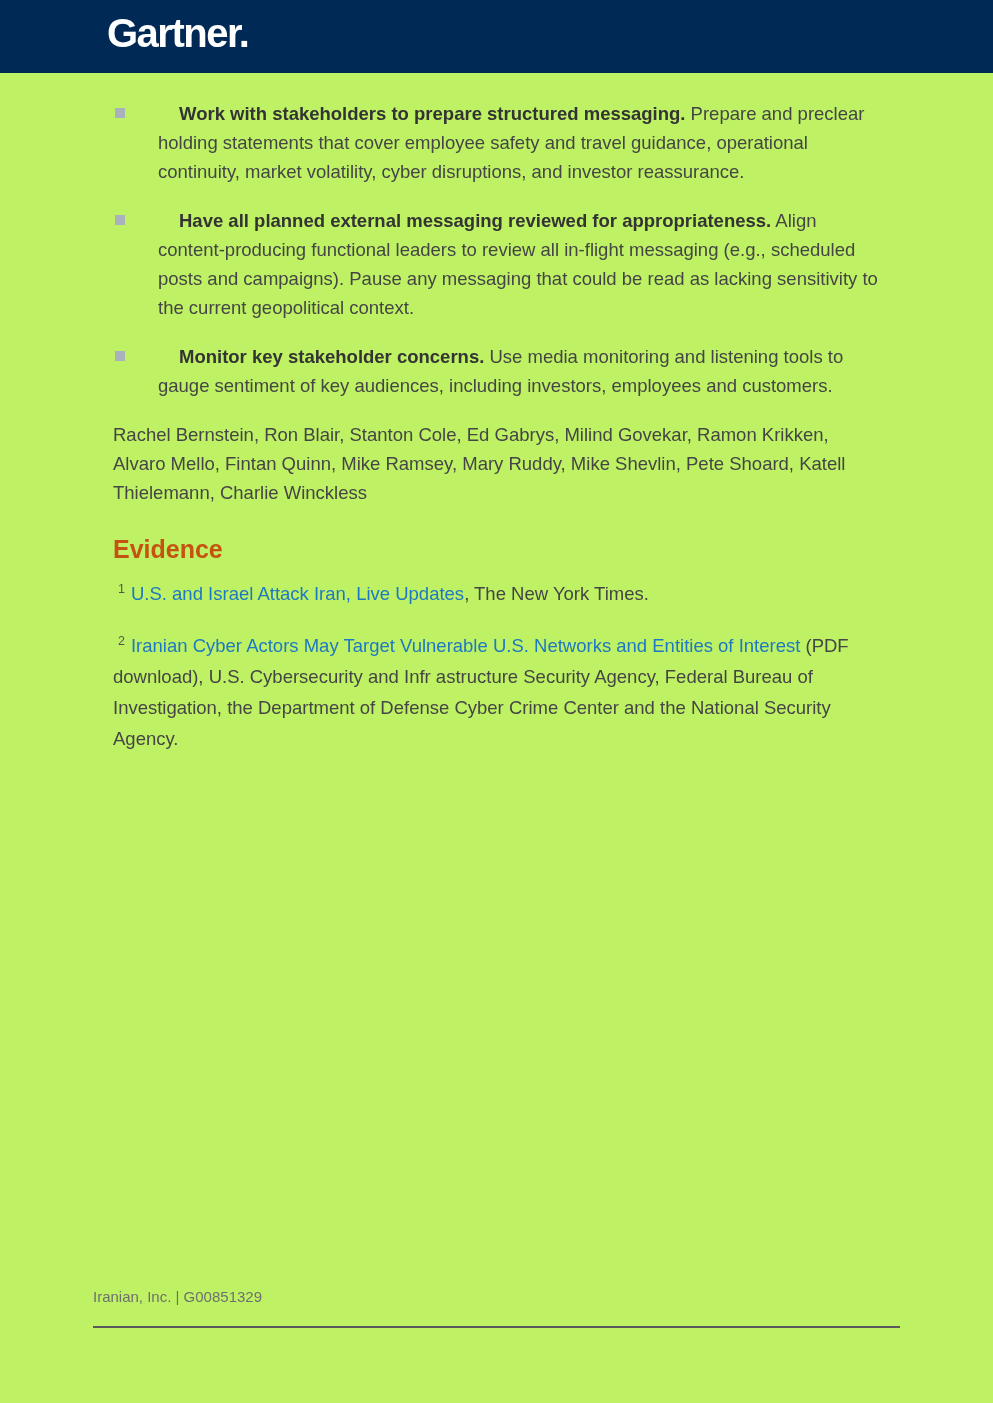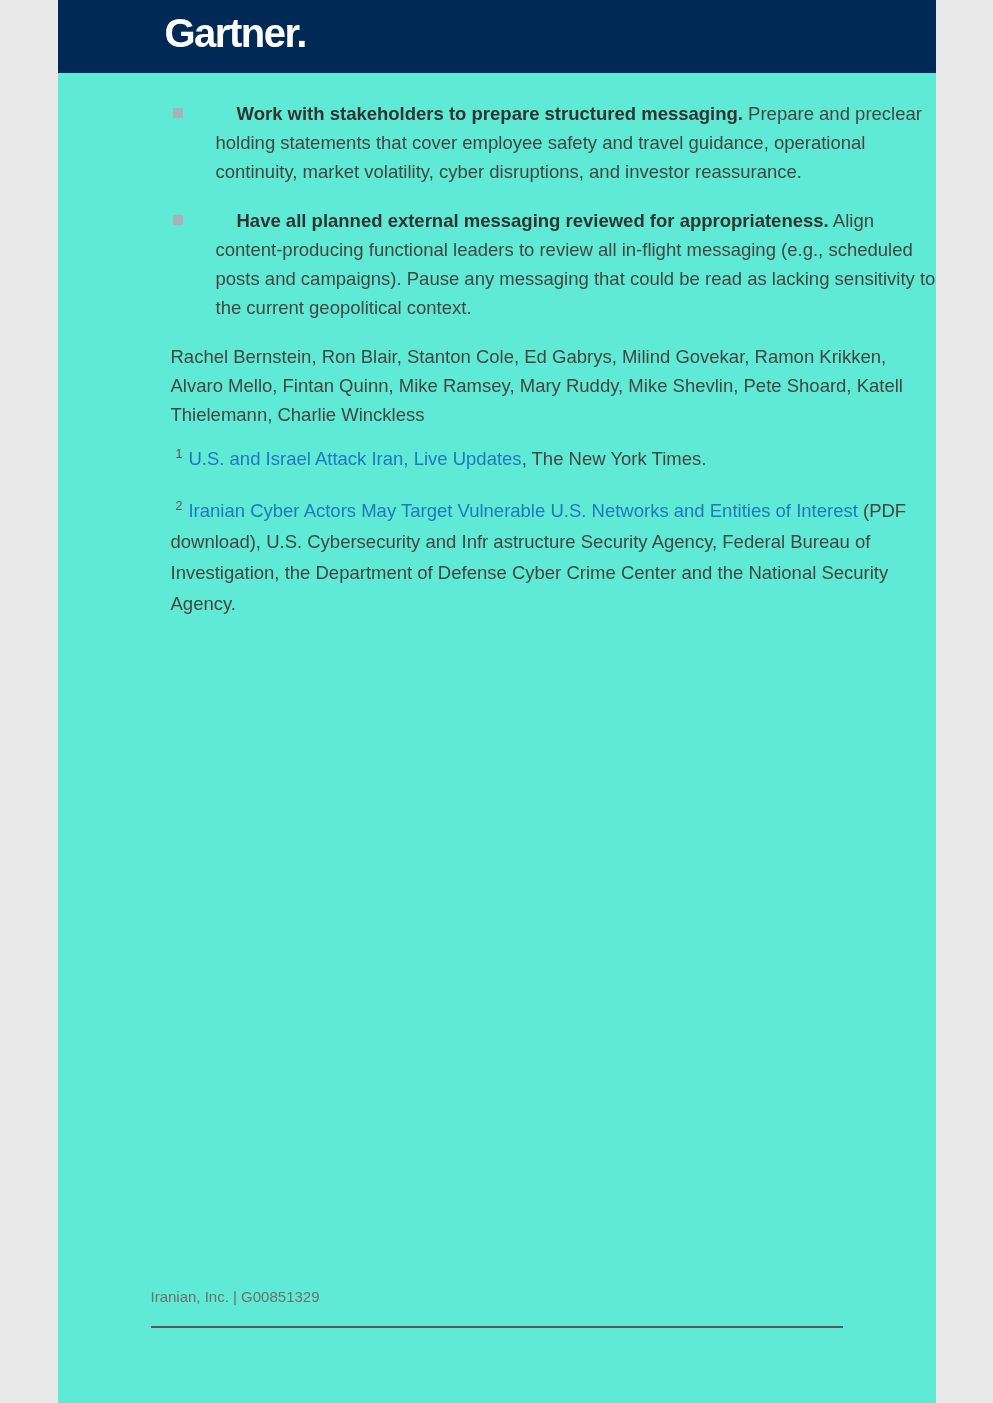--- a/index.html
+++ b/index.html
@@ -1,23 +1,23 @@
 <!DOCTYPE html>
 <html><head>
 <meta charset="utf-8">
 <style>
   * { margin: 0; padding: 0; box-sizing: border-box; }
   html, body { background: #e9e9e9; }
   body { font-family: "Liberation Sans", "DejaVu Sans", sans-serif; }
 
   .page {
     position: relative;
-    width: 878px;
+    width: 993px;
     height: 1403px;
-    background: #5eead4;
+    background: #bef264;
     margin: 0 auto;
     overflow: hidden;
   }
 
   
   .masthead {
     position: absolute;
     top: 0; left: 0;
     width: 100%;
     height: 73px;
@@ -122,24 +122,29 @@
 
     <ul class="bullets">
       <li>
         <span class="sq"></span>
         <p><span class="lead">Work with stakeholders to prepare structured messaging.</span><span> Prepare and preclear holding statements that cover employee safety and travel guidance, operational continuity, market volatility, cyber disruptions, and investor reassurance.</span></p>
       </li>
       <li>
         <span class="sq"></span>
         <p><span class="lead">Have all planned external messaging reviewed for appropriateness.</span><span> Align content-producing functional leaders to review all in-flight messaging (e.g., scheduled posts and campaigns). Pause any messaging that could be read as lacking sensitivity to the current geopolitical context.</span></p>
       </li>
+      <li>
+        <span class="sq"></span>
+        <p><span class="lead">Monitor key stakeholder concerns.</span><span> Use media monitoring and listening tools to gauge sentiment of key audiences, including investors, employees and customers.</span></p>
+      </li>
     </ul>
 
     <p class="names">Rachel Bernstein, Ron Blair, Stanton Cole, Ed Gabrys, Milind Govekar, Ramon Krikken, Alvaro Mello, Fintan Quinn, Mike Ramsey, Mary Ruddy, Mike Shevlin, Pete Shoard, Katell Thielemann, Charlie Winckless</p>
 
+    <h2 class="section-heading evidence-heading">Evidence</h2>
 
     <p class="footnote fn-1"><sup class="fn-num">1</sup><a class="ev-link" href="#">U.S. and Israel Attack Iran, Live Updates</a><span>, The New York Times.</span></p>
 
     <p class="footnote fn-2"><sup class="fn-num">2</sup><a class="ev-link" href="#">Iranian Cyber Actors May Target Vulnerable U.S. Networks and Entities of Interest</a><span> (PDF download), U.S. Cybersecurity and Infr astructure Security Agency, Federal Bureau of Investigation, the Department of Defense Cyber Crime Center and the National Security Agency.</span></p>
 
   </main>
 
   <footer class="page-footer">
     <div class="footer-text">Iranian, Inc. | G00851329</div>
     <div class="footer-rule"></div>

